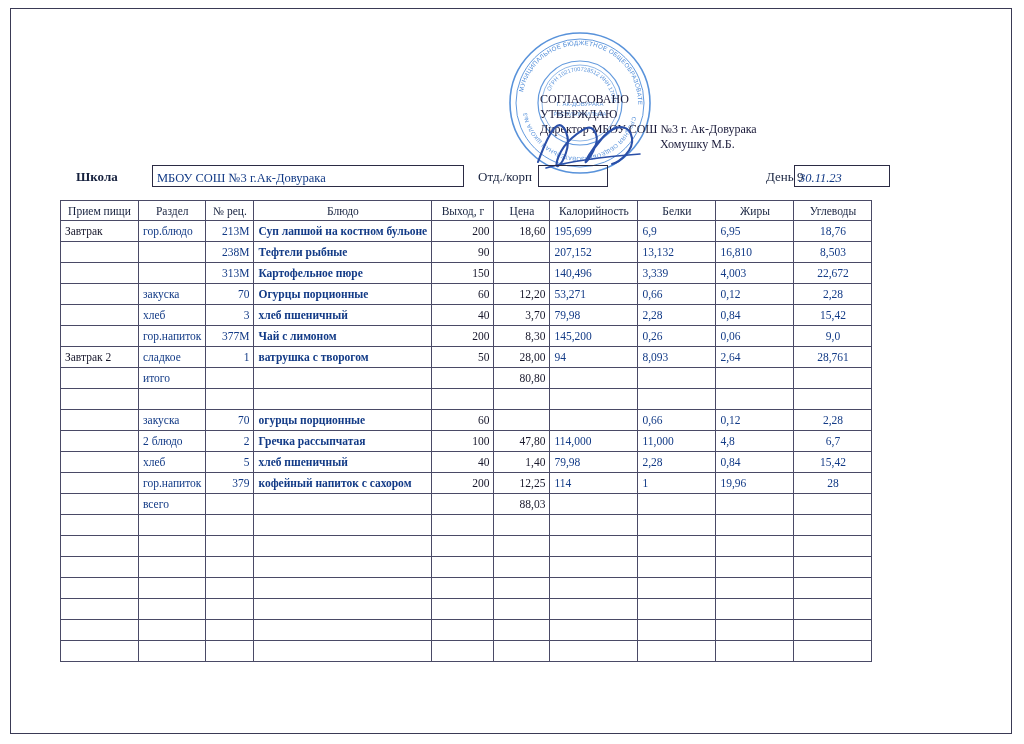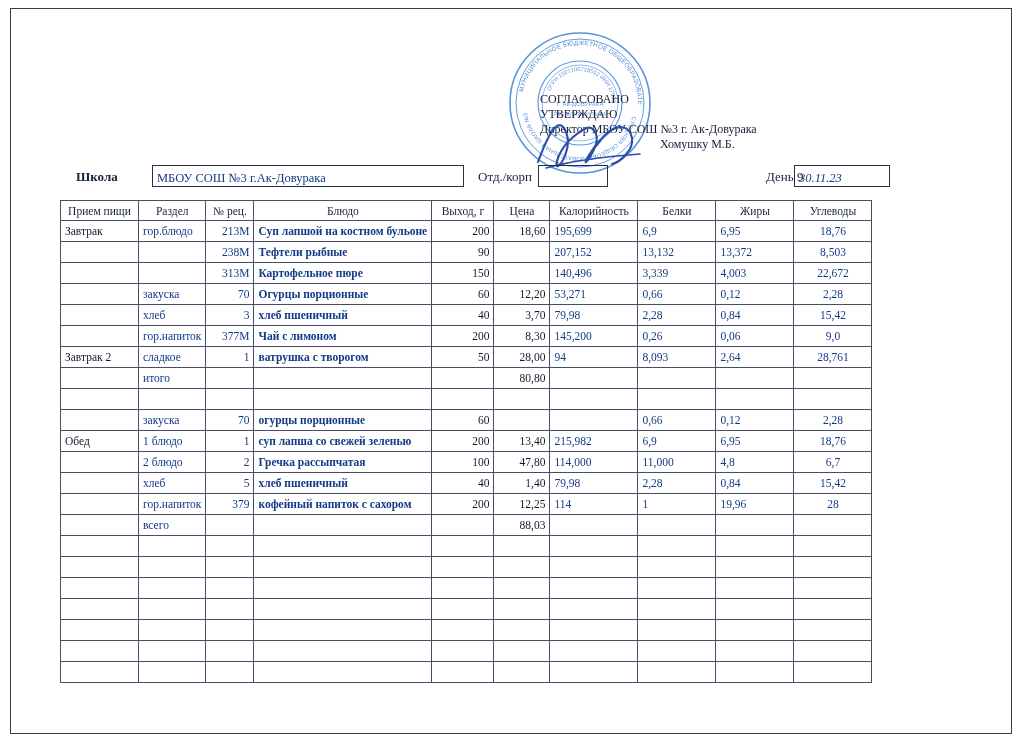--- a/index.html
+++ b/index.html
@@ -219,21 +219,21 @@
       </tr>
       <tr>
         <td class="c-meal blk"></td>
         <td class="c-sect ink"></td>
         <td class="c-rec ink">238М</td>
         <td class="c-dish ink">Тефтели рыбные</td>
         <td class="c-out blk">90</td>
         <td class="c-price blk"></td>
         <td class="c-cal ink">207,152</td>
         <td class="c-prot ink">13,132</td>
-        <td class="c-fat ink">13,372</td>
+        <td class="c-fat ink">16,810</td>
         <td class="c-carb ink">8,503</td>
       </tr>
       <tr>
         <td class="c-meal blk"></td>
         <td class="c-sect ink"></td>
         <td class="c-rec ink">313М</td>
         <td class="c-dish ink">Картофельное пюре</td>
         <td class="c-out blk">150</td>
         <td class="c-price blk"></td>
         <td class="c-cal ink">140,496</td>
@@ -319,32 +319,20 @@
         <td class="c-rec ink">70</td>
         <td class="c-dish ink">огурцы порционные</td>
         <td class="c-out blk">60</td>
         <td class="c-price blk"></td>
         <td class="c-cal ink"></td>
         <td class="c-prot ink">0,66</td>
         <td class="c-fat ink">0,12</td>
         <td class="c-carb ink">2,28</td>
       </tr>
       <tr>
-        <td class="c-meal blk">Обед</td>
-        <td class="c-sect ink">1 блюдо</td>
-        <td class="c-rec ink">1</td>
-        <td class="c-dish ink">суп лапша со свежей зеленью</td>
-        <td class="c-out blk">200</td>
-        <td class="c-price blk">13,40</td>
-        <td class="c-cal ink">215,982</td>
-        <td class="c-prot ink">6,9</td>
-        <td class="c-fat ink">6,95</td>
-        <td class="c-carb ink">18,76</td>
-      </tr>
-      <tr>
         <td class="c-meal blk"></td>
         <td class="c-sect ink">2 блюдо</td>
         <td class="c-rec ink">2</td>
         <td class="c-dish ink">Гречка рассыпчатая</td>
         <td class="c-out blk">100</td>
         <td class="c-price blk">47,80</td>
         <td class="c-cal ink">114,000</td>
         <td class="c-prot ink">11,000</td>
         <td class="c-fat ink">4,8</td>
         <td class="c-carb ink">6,7</td>

